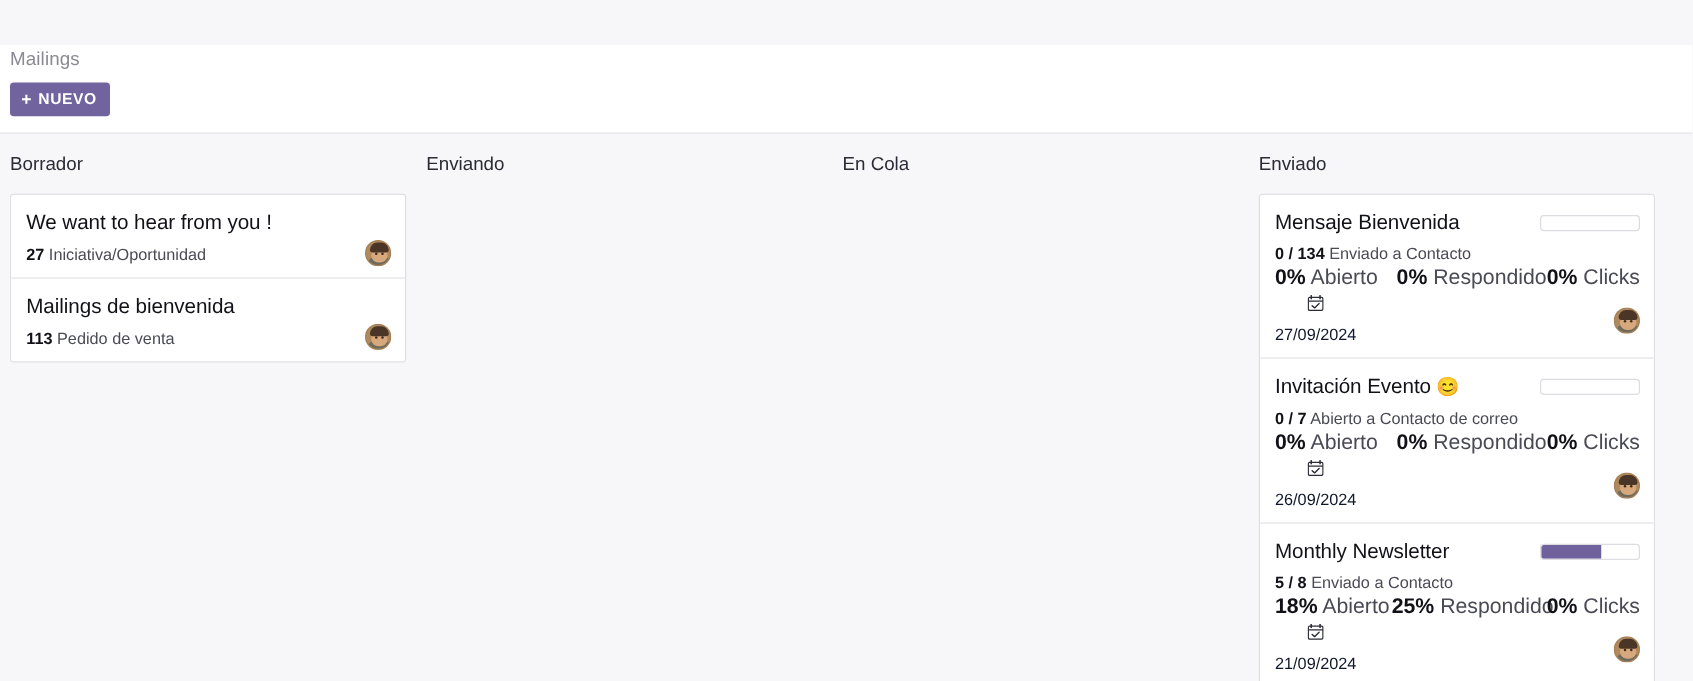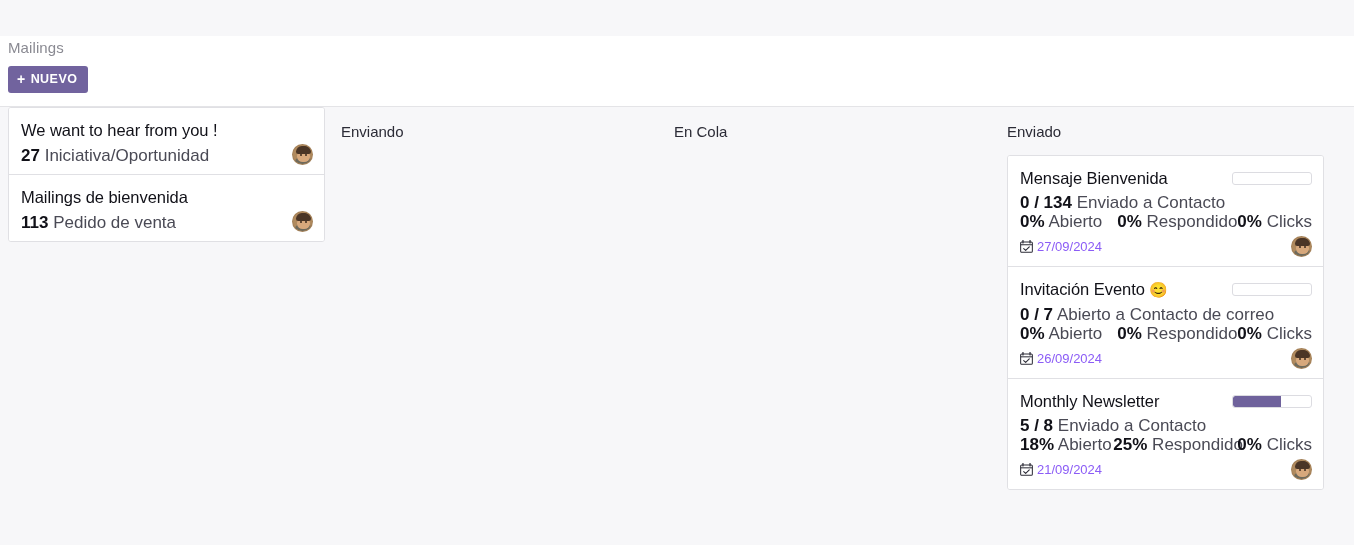--- a/index.html
+++ b/index.html
@@ -128,21 +128,21 @@
     background: #ffffff;
     overflow: hidden;
   }
   .progress-fill {
     height: 100%;
     background: #6f629c;
     border-radius: 2px 0 0 2px;
   }
 
   .card-sub {
-    font-size: 17px;
+    font-size: 13px;
     color: #4a4a55;
     line-height: 19px;
     margin-top: 2px;
     white-space: nowrap;
   }
   .card-sub b { font-weight: 700; color: #111118; }
 
   
   .draft-row {
     display: flex;
@@ -168,24 +168,25 @@
   .card-footer {
     display: flex;
     align-items: center;
     justify-content: space-between;
     margin-top: 5px;
   }
 
   .date-chip {
     display: inline-flex;
     align-items: center;
-    gap: 4px;
+    gap: 10px;
     font-size: 13px;
-    color: #8b5cf6;
+    color: #0f172a;
     line-height: 18px;
+    flex-direction: column;
   }
   .cal-icon { display: block; }
 
   
   .avatar {
     width: 21px;
     height: 21px;
     border-radius: 50%;
     overflow: hidden;
     flex: 0 0 21px;
@@ -233,20 +234,21 @@
   <div class="breadcrumb">Mailings</div>
   <button class="btn-new">
     <span class="plus">+</span>
     <span>NUEVO</span>
   </button>
   <div class="panel-divider"></div>
 </div>
 
 <div class="kanban" id="kanban">
     <div class="kanban-column">
+      <div class="column-header">Borrador</div>
       <div class="card-group">
         <div class="kanban-card">
           <div class="card-title-row">
             <div class="card-title"><span>We want to hear from you !</span></div>
           </div>
           <div class="draft-row">
             <div class="card-sub"><b>27</b> <span>Iniciativa/Oportunidad</span></div>
             <span class="avatar">
               <span class="shirt"></span>
               <span class="face"></span>

